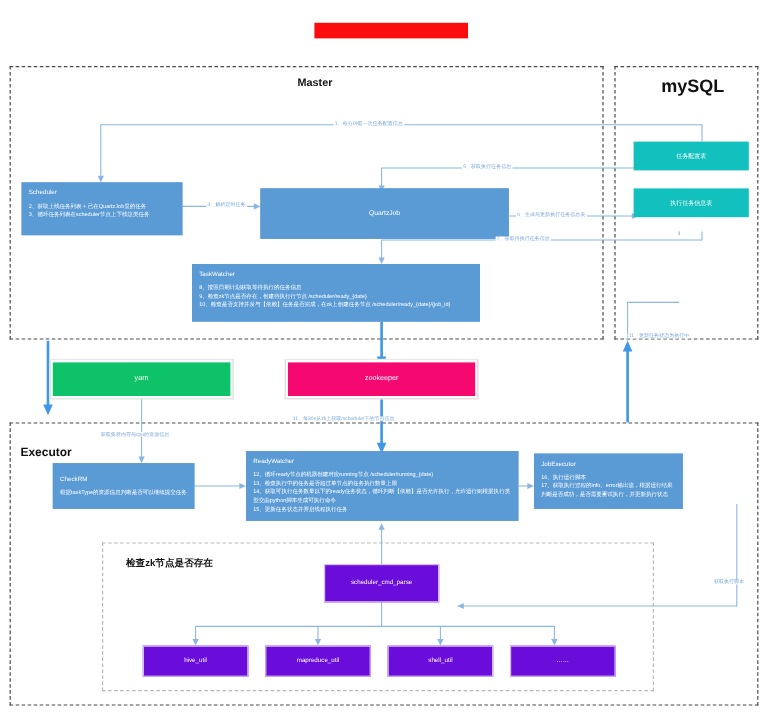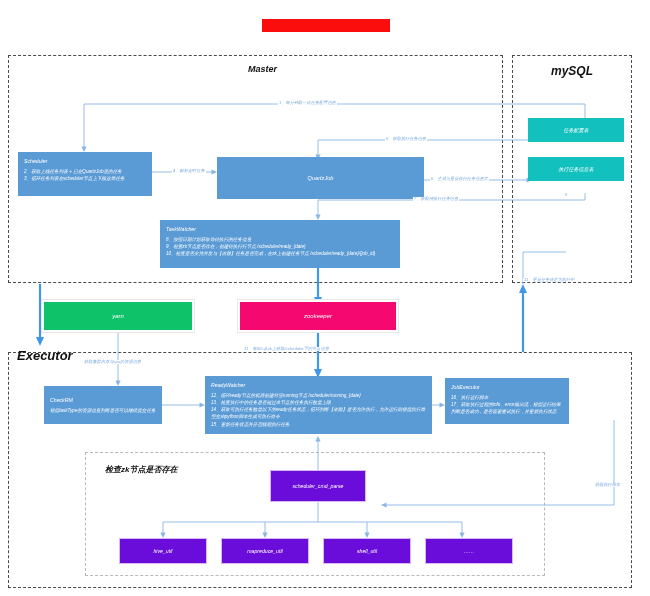--- a/index.html
+++ b/index.html
@@ -2,21 +2,21 @@
 <html><head>
 <meta charset="utf-8">
 <style>
   * { box-sizing: border-box; margin: 0; padding: 0; }
   html, body {
     width: 650px; height: 596px;
     background: #ffffff;
     font-family: "Liberation Sans", "DejaVu Sans", sans-serif;
     overflow: hidden;
   }
-  #canvas { position: relative; width: 650px; height: 520px; font-style: italic; }
+  #canvas { position: relative; width: 650px; height: 520px; }
 
   
   .box { position: absolute; }
   .dashed-container {
     border: 1.5px dashed #4a4a4a;
     background: #ffffff;
   }
   .dashed-light {
     border: 1.2px dashed #b9b9b9;
     background: #ffffff;
@@ -98,24 +98,24 @@
 <body>
 
 <div id="canvas">
 
   <div class="redact" style="left:262px; top:19px; width:128px; height:13px;"></div>
 
   <div class="box dashed-container" style="left:8px; top:55px; width:495px; height:228px;"></div>
   <div class="zone-title" style="left:248px; top:64px; font-size:9px;">Master</div>
 
   <div class="box dashed-container" style="left:512px; top:55px; width:120px; height:228px;"></div>
-  <div class="zone-title" style="left:551px; top:64px; font-size:12px;">mySQL</div>
+  <div class="zone-title" style="left:551px; top:64px; font-size:15px;">mySQL</div>
 
   <div class="box dashed-container" style="left:8px; top:352px; width:624px; height:236px;"></div>
-  <div class="zone-title" style="left:17px; top:348px; font-size:13px;">Executor</div>
+  <div class="zone-title" style="left:17px; top:372px; font-size:10px;">Executor</div>
 
   <div class="box dashed-light" style="left:85px; top:452px; width:460px; height:124px;"></div>
   <div class="zone-title" style="left:105px; top:464px; font-size:8px;">检查zk节点是否存在</div>
 
   <svg class="wires">
 
     <path class="wire" d="M585,118 L585,104 L84,104 L84,148"></path>
     <polygon points="84,152 81.4,146.5 86.6,146.5" fill="#8ab6e4"></polygon>
 
     <path class="wire" d="M528,140 L318,140 L318,156"></path>

